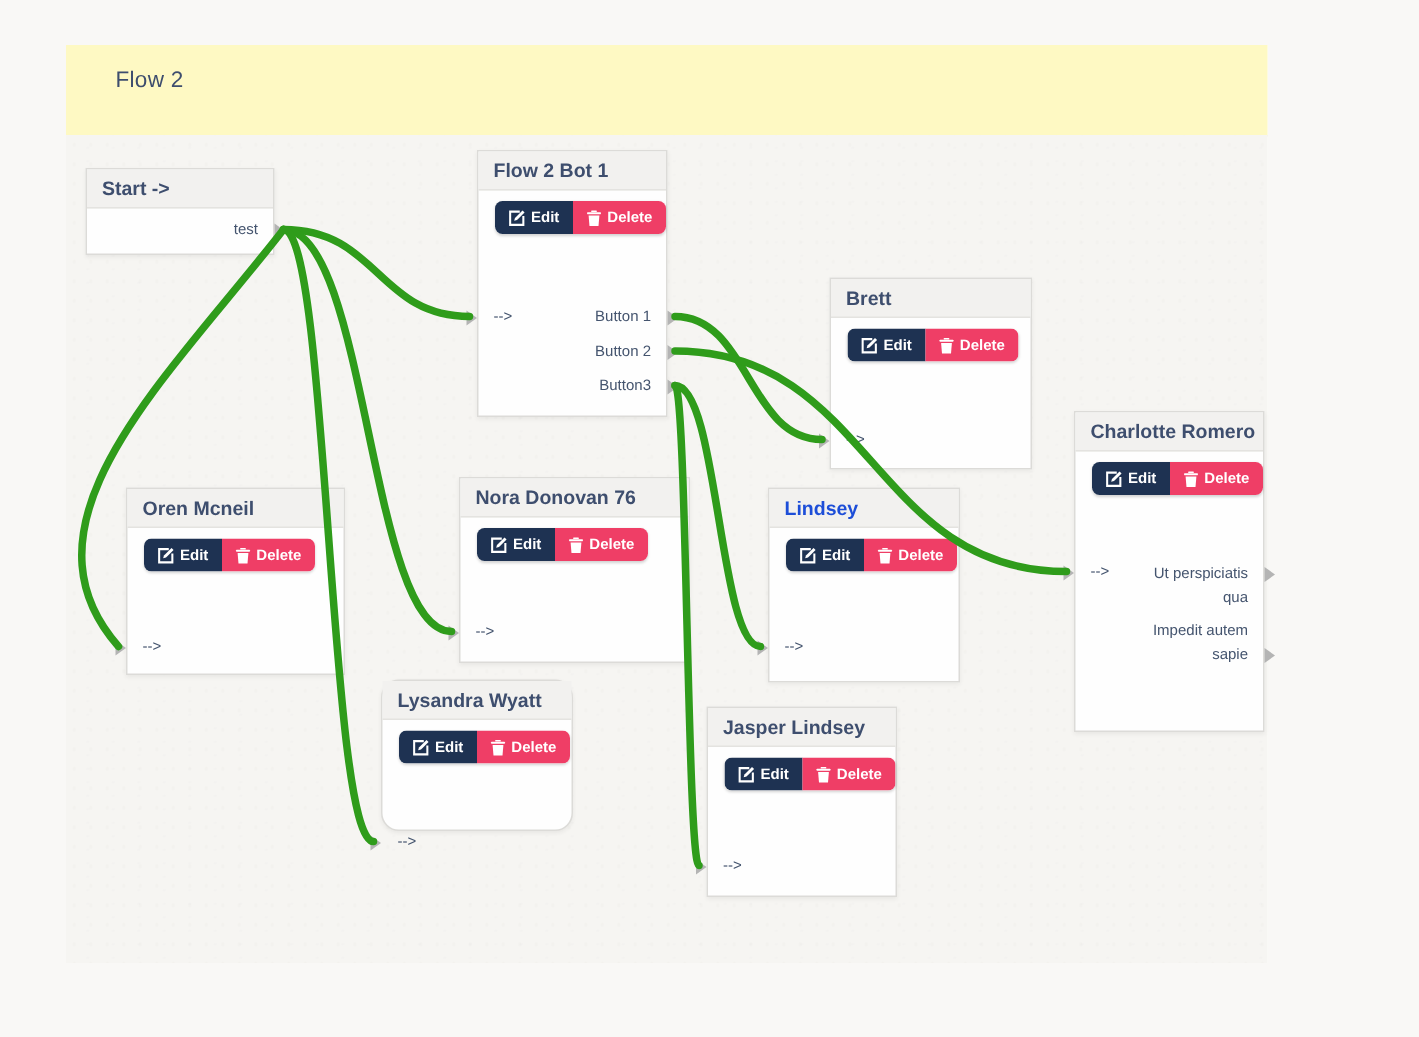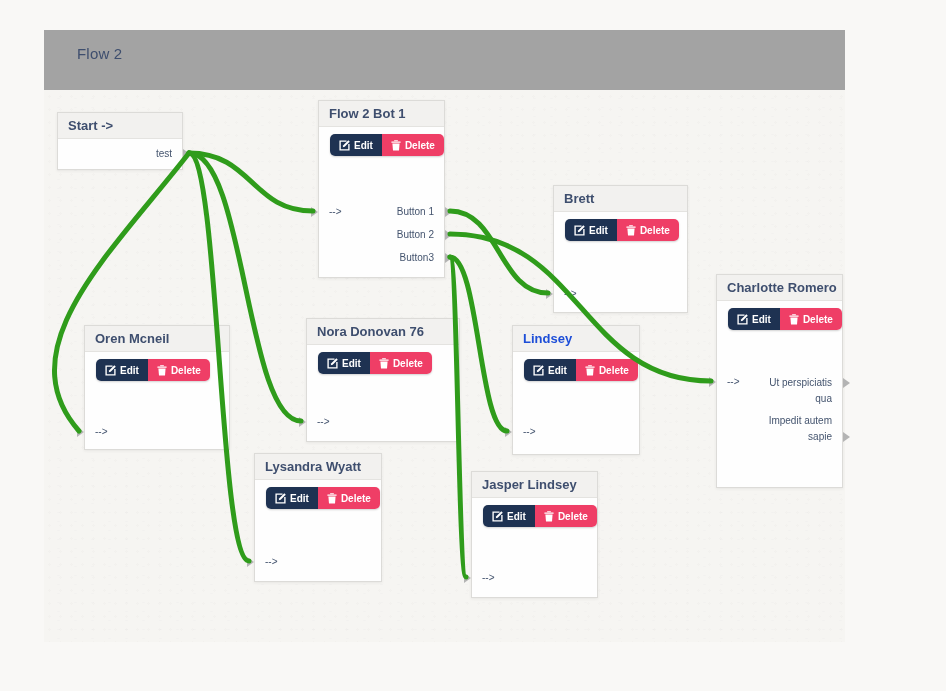--- a/index.html
+++ b/index.html
@@ -6,21 +6,21 @@
   body{
     width:946px;height:691px;position:relative;overflow:hidden;
     background:#f9f8f6;
     font-family:"Liberation Sans",sans-serif;
   }
   .card{
     position:absolute;left:44px;top:30px;width:801px;height:612px;
     background:#ffffff;
   }
   .card-header{
-    position:relative;height:60px;background:#a3a3a3;border-bottom:1px solid #ececea;
+    position:relative;height:60px;background:#fef9c3;border-bottom:1px solid #ececea;
   }
   .page-title{
     position:absolute;left:33px;top:15px;margin:0;
     font-size:15px;font-weight:500;color:#3e4e6e;letter-spacing:.2px;
   }
   .canvas{
     position:absolute;left:0;top:60px;width:801px;height:552px;
     background-color:#f6f5f2;
     background-image:
       radial-gradient(rgba(90,80,60,0.018) 1px, transparent 1.3px),
@@ -186,21 +186,21 @@
               <rect x="0.4" y="1.5" width="9.2" height="1.3" rx="0.3" fill="#fff"></rect>
               <rect x="3.1" y="0.3" width="3.8" height="1" rx="0.3" fill="#fff"></rect>
               <path d="M1.4 3.6h7.2l-.6 7H2z" fill="#fff"></path>
             </svg>
             <span>Delete</span>
           </button>
         </div>
         <div class="port-row in-row" style="top: 98px;">--&gt;</div>
         <div class="port-arrow" style="left: -8px; top: 101px; border-left-color: rgb(180, 180, 180);"></div>
       </div>
-      <div class="node" style="left: 210px; top: 363px; width: 128px; height: 129px;">
+      <div class="node" style="left: 210px; top: 363px; width: 128px; height: 101px; border-radius: 12px;">
         <div class="node-header" style="color: rgb(62, 78, 110);">Lysandra Wyatt</div>
         <div class="btn-group">
           <button class="btn" style="background: rgb(30, 50, 82);">
             <svg width="11" height="11" viewBox="0 0 12 12">
               <path d="M8.2 1.2H1.2v9.6h9.6V4.4" stroke="#fff" stroke-width="1.5" fill="none"></path>
               <path d="M4.7 5.8 10.2.3l1.5 1.5-5.5 5.5-2.1.6z" fill="#fff"></path>
             </svg>
             <span>Edit</span>
           </button>
           <button class="btn" style="background: rgb(239, 62, 102);">

